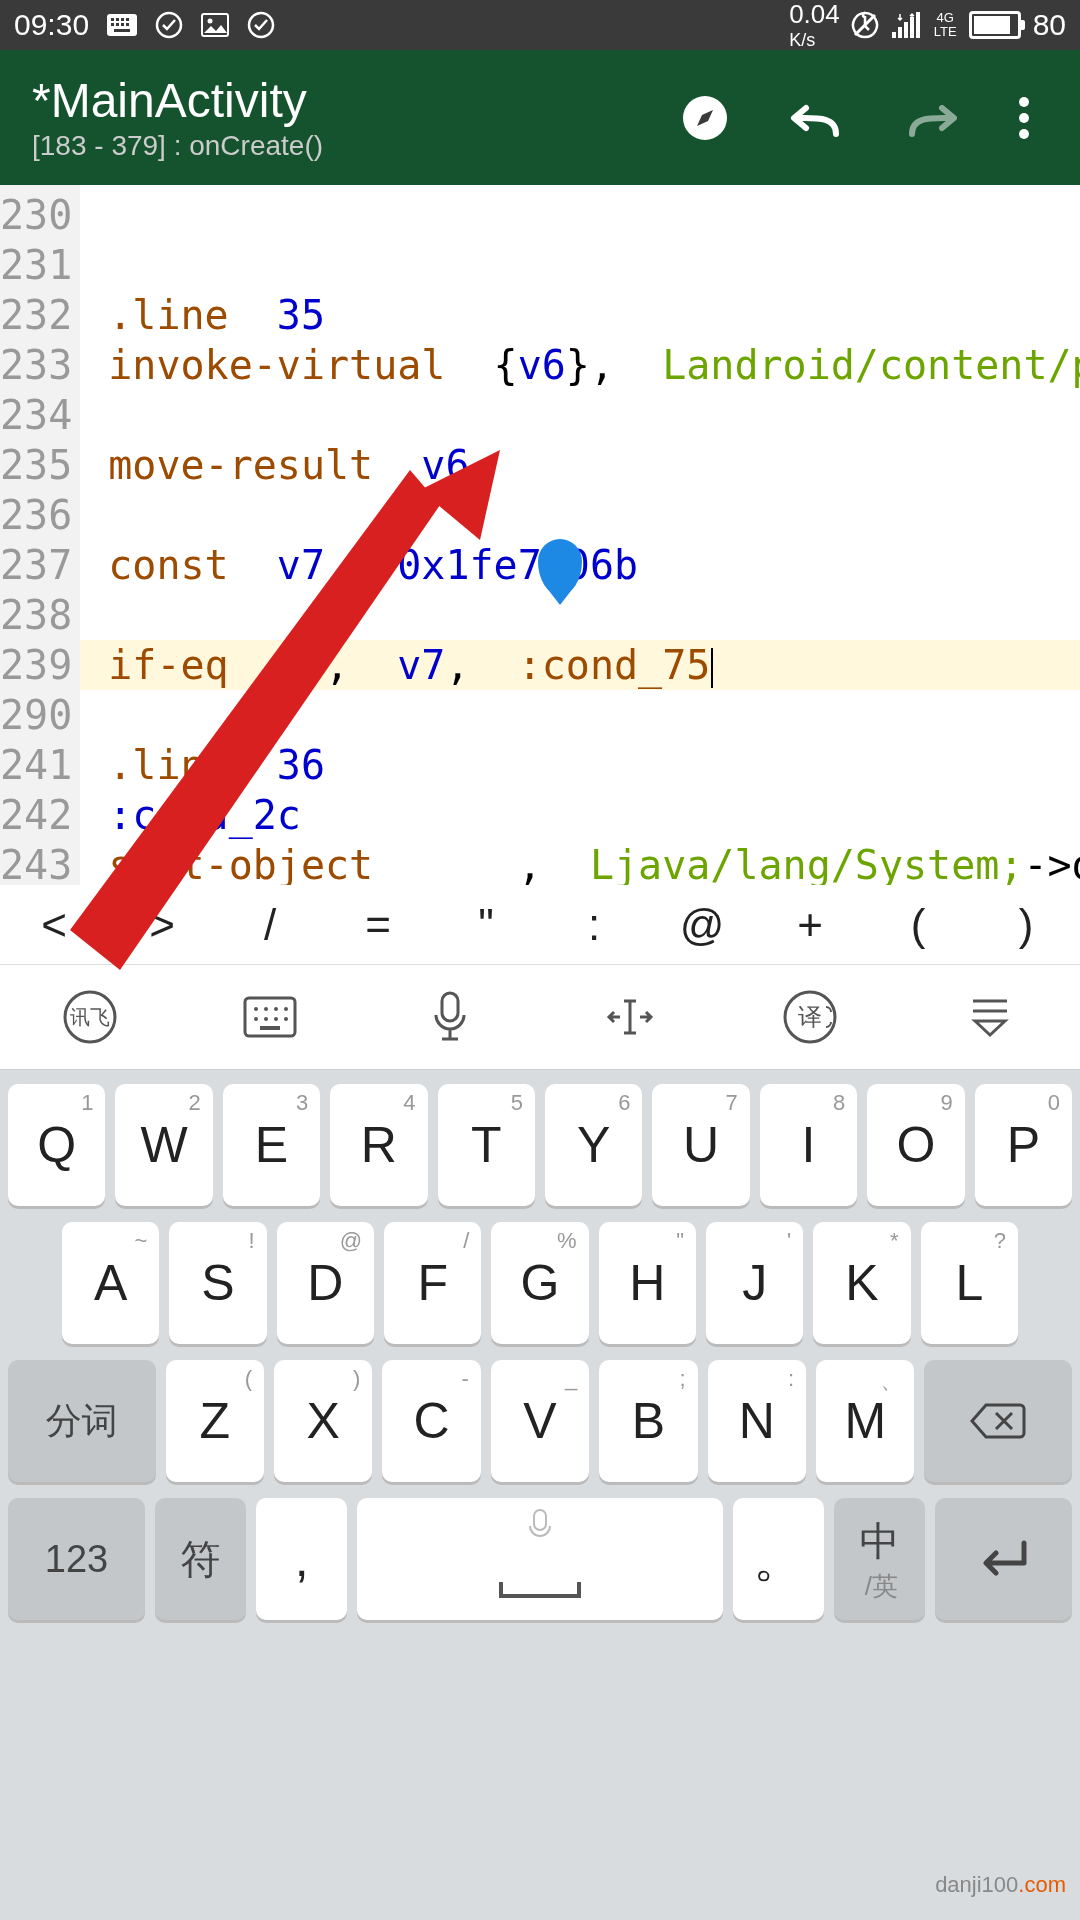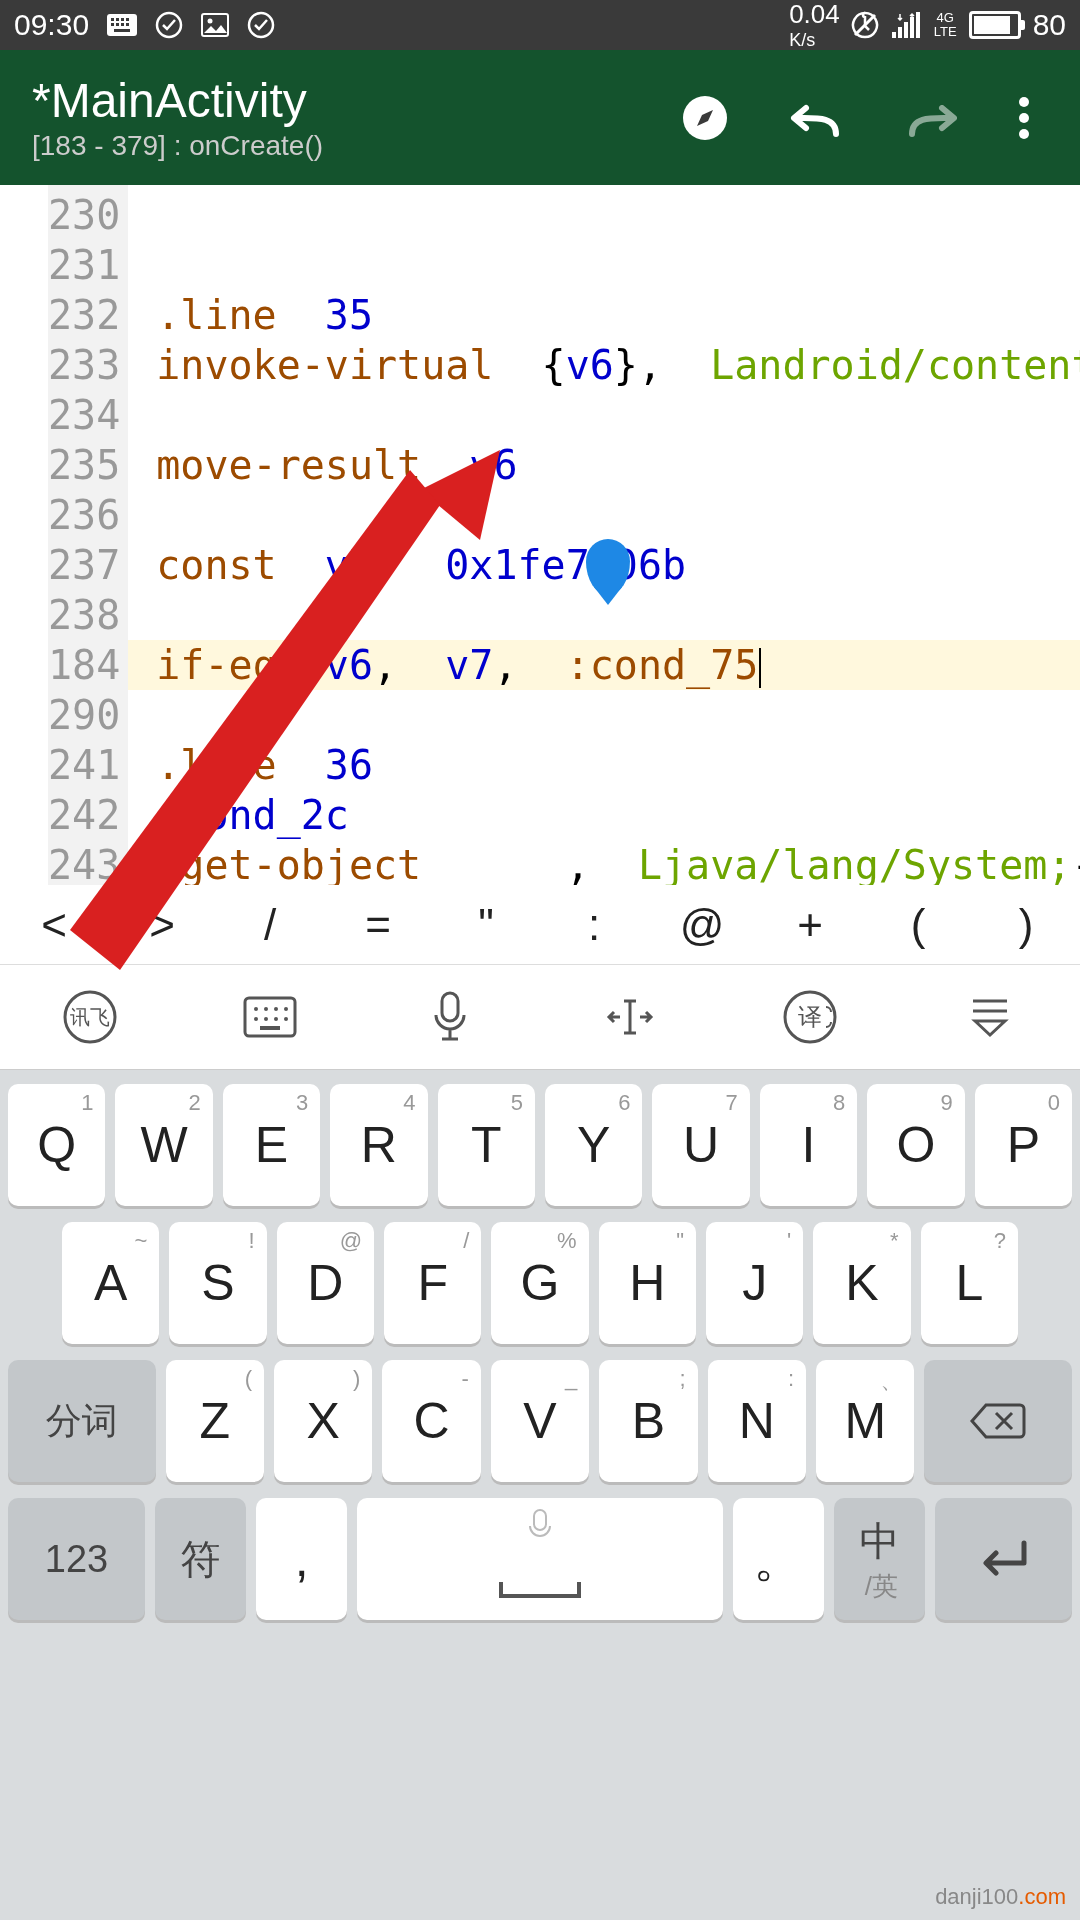--- a/index.html
+++ b/index.html
@@ -19,21 +19,21 @@
   
   .toolbar { height: 135px; background: #14532d; color: #fff; display: flex; align-items: center; padding: 0 32px; gap: 22px; }
   .toolbar-title-block { flex: 1; }
   .toolbar-title { font-size: 48px; font-weight: 400; }
   .toolbar-subtitle { font-size: 28px; color: #ccc; margin-top: 2px; }
   .toolbar-actions { display: flex; align-items: center; gap: 60px; padding-right: 18px;}
   .toolbar-icon { display:inline-flex; align-items:center; justify-content:center; }
   .toolbar-icon.disabled svg { opacity: 0.5; }
   
   
-  .editor { height: 700px; display: flex; background: #fff; font-family: monospace, sans-serif; font-size: 40px; line-height: 50px; overflow: hidden; position:relative;padding-left:48px;}
+  .editor { height: 700px; display: flex; background: #fff; font-family: monospace, sans-serif; font-size: 40px; line-height: 50px; overflow: hidden; position:relative;}
   .gutter { width: 89px; background: #f2f2f2; color: #999; text-align: right; padding-top: 5px;}
   .gutter div { padding-right: 8px; }
   .code { flex: 1; padding-left: 28px; padding-top:5px; white-space: pre; position: relative; }
   .code-line { height: 50px; }
   .code-line.hl { background: #fff8dd; margin-left:-28px; padding-left:28px;}
   .kw { color: #9c4b00; } 
   .num { color: #0000cd; } 
   .typ { color: #6da500; } 
   .reg { color: #0000cd; }
   .lbl { color: #9c4b00; }
@@ -56,21 +56,21 @@
   .keyboard { background: #d9dcde; padding: 14px 8px 10px; height: 850px;}
   .krow { display: flex; gap: 10px; margin-bottom: 16px; justify-content:center;}
   .key { background: #fff; border-radius: 10px; box-shadow: 0 3px 0 #bbb; height: 122px; flex:1; display:flex; flex-direction:column; align-items:center; justify-content:center; position:relative; font-size: 50px; color:#222;}
   .key .sup { position:absolute; top:6px; right:12px; font-size:22px; color:#999;}
   .key.fn { background:#c3c7ca; color:#444;}
   .key.wide { flex: 1.5;}
   .key.space { flex: 4;}
   .row2-pad { width: 44px;}
   .lang-btn .sub { font-size:26px; color:#888; margin-left:4px;}
   
-  .watermark { position:absolute; right:14px; bottom:10px; font-size:22px; z-index:20;}
+  .watermark { position:absolute; right:14px; bottom:22px; font-size:22px; z-index:20;}
   .watermark .o { color:#e55b00; }
   .watermark .g { color:#888; }
 </style>
 </head>
 <body>
 
 <div class="status-bar">
   <div class="status-left">
     <span>09:30</span>
     <span class="status-icon">
@@ -174,21 +174,21 @@
   <div class="gutter" id="gutter">
       <div>230</div>
       <div>231</div>
       <div>232</div>
       <div>233</div>
       <div>234</div>
       <div>235</div>
       <div>236</div>
       <div>237</div>
       <div>238</div>
-      <div>184</div>
+      <div>239</div>
       <div>290</div>
       <div>241</div>
       <div>242</div>
       <div>243</div>
     </div>
   <div class="code" id="code">
     <div class="code-line"><span class="kw">.line  </span><span class="num">35</span></div><div class="code-line"><span class="kw">invoke-virtual  </span><span>{</span><span class="reg">v6</span><span>},  </span><span class="typ">Landroid/content/pm/Si</span></div><div class="code-line"></div><div class="code-line"><span class="kw">move-result  </span><span class="reg">v6</span></div><div class="code-line"></div><div class="code-line"><span class="kw">const  </span><span class="reg">v7</span><span>,  </span><span class="num">0x1fe7206b</span></div><div class="code-line"></div><div class="code-line hl"><span class="kw">if-eq  </span><span class="reg">v6</span><span>,  </span><span class="reg">v7</span><span>,  </span><span class="lbl">:cond_75</span><span class="cursor"></span></div><div class="code-line"></div><div class="code-line"><span class="kw">.line  </span><span class="num">36</span></div><div class="code-line"><span class="num">:cond_2c</span></div><div class="code-line"><span class="kw">sget-object</span><span>    </span><span>  ,  </span><span class="typ">Ljava/lang/System;</span><span>-&gt;out:</span></div><div class="caret-handle"></div>
   </div>
 </div>
 

